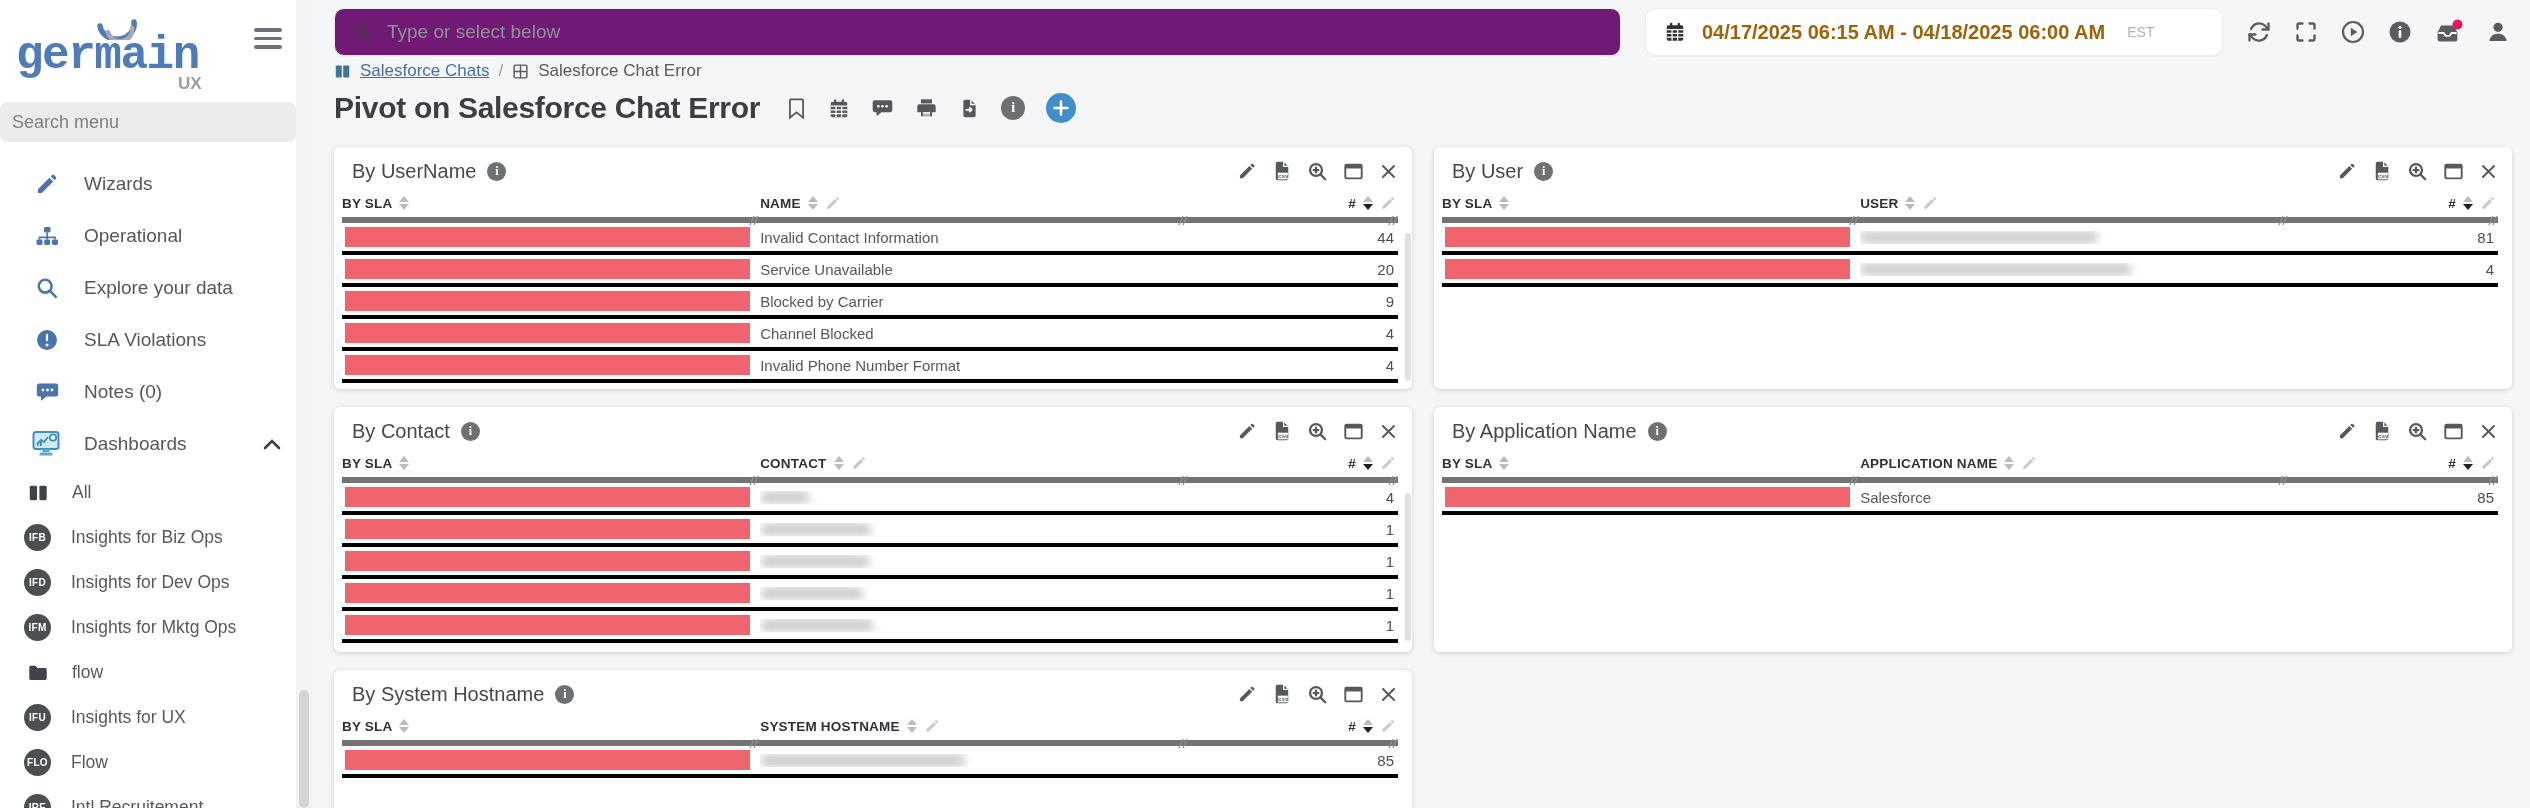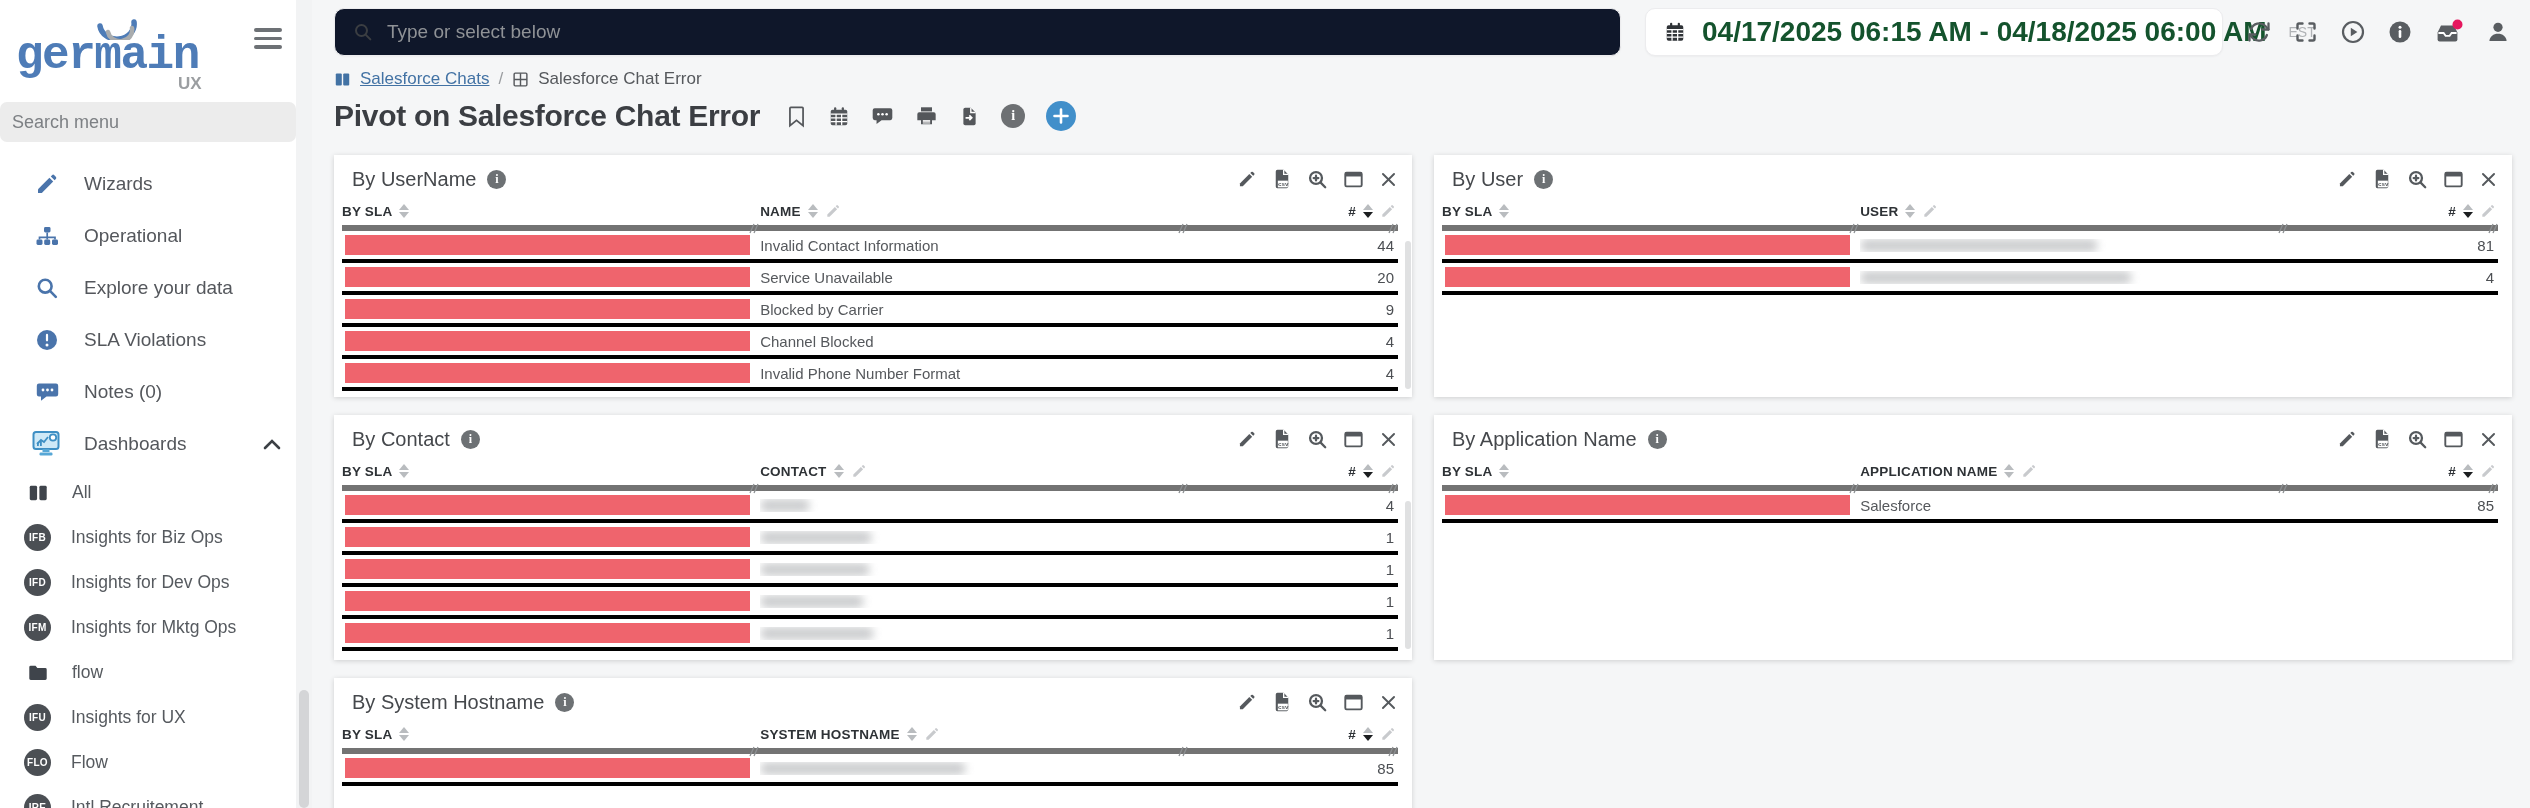--- a/index.html
+++ b/index.html
@@ -31,46 +31,46 @@
   .sub-item .slabel{ font-size:17.5px; color:#565a5f; }
 
   
   .scrollstrip{ width:16px; flex:none; background:#f2f3f4; position:relative; }
   .scrollstrip .thumb{ position:absolute; bottom:0; left:3px; width:10px; height:118px; background:#d4d5d7; border-radius:5px; }
 
   
   main{ flex:1; background:#f5f6f7; padding:0 18px 0 22px; display:flex; flex-direction:column; min-width:0; }
 
   .topbar{ display:flex; align-items:center; gap:24px; padding-top:8px; height:64px; }
-  .search-box{ flex:1; height:48px; background:#0f172a; border:1px solid #ececee; border-radius:10px; box-shadow:0 1px 2px rgba(0,0,0,.04); display:flex; align-items:center; gap:14px; padding:0 18px; }
+  .search-box{ flex:1; height:48px; background:#701a75; border:1px solid #ececee; border-radius:10px; box-shadow:0 1px 2px rgba(0,0,0,.04); display:flex; align-items:center; gap:14px; padding:0 18px; }
   .search-box .ph{ font-size:19px; color:#8f9296; }
   .date-box{ width:578px; flex:none; height:48px; background:#fff; border:1px solid #ececee; border-radius:10px; box-shadow:0 1px 2px rgba(0,0,0,.04); display:flex; align-items:center; gap:16px; padding:0 18px; }
-  .date-box .dtext{ font-size:28px; font-weight:600; color:#14532d; white-space:nowrap; }
+  .date-box .dtext{ font-size:20px; font-weight:600; color:#a16207; white-space:nowrap; }
   .date-box .tz{ font-size:14px; color:#b0b3b6; margin-left:6px; }
   .tb-icons{ display:flex; align-items:center; gap:23px; color:#595d61; padding-right:2px; }
   .tb-icons .tbi{ position:relative; display:flex; cursor:pointer; }
 
-  .breadcrumb{ display:flex; align-items:center; gap:9px; margin-top:13px; font-size:17px; }
+  .breadcrumb{ display:flex; align-items:center; gap:9px; margin-top:5px; font-size:17px; }
   .breadcrumb .bc-link{ color:var(--link); text-decoration:underline; cursor:pointer; }
   .breadcrumb .sep{ color:#9a9da0; }
   .breadcrumb .bc-cur{ color:#55585c; }
   .bc-ic{ display:flex; }
 
   .title-row{ display:flex; align-items:center; margin-top:10px; height:46px; }
   .page-title{ font-size:30px; font-weight:600; color:#3b3e43; letter-spacing:-.3px; }
   .title-actions{ display:flex; align-items:center; gap:21px; margin-left:26px; color:#54575b; }
   .title-actions .ta{ display:flex; cursor:pointer; }
   .info-circle{ width:24px; height:24px; border-radius:50%; background:#6d7073; color:#fff; display:flex; align-items:center; justify-content:center; font-size:14px; font-weight:700; font-family:"Liberation Serif", serif; }
   .add-btn{ width:30px; height:30px; border-radius:50%; background:var(--accent); display:flex; align-items:center; justify-content:center; cursor:pointer; }
 
   
   .cols{ display:flex; gap:22px; margin-top:22px; align-items:flex-start; }
   .col{ flex:1; min-width:0; display:flex; flex-direction:column; }
   .col > .panel{ margin-bottom:18px; }
-  .panel{ background:#fff; border-radius:0; box-shadow:0 1px 5px rgba(0,0,0,.16); overflow:hidden; }
+  .panel{ background:#fff; border-radius:6px; box-shadow:0 1px 5px rgba(0,0,0,.16); overflow:hidden; }
   .panel[data-panel="by-username"], .panel[data-panel="by-user"]{ height:242px; }
   .panel[data-panel="by-contact"], .panel[data-panel="by-application-name"]{ height:245px; }
   .panel[data-panel="by-system-hostname"]{ height:240px; }
 
   .p-head{ display:flex; align-items:center; height:42px; padding:6px 14px 0 18px; }
   .p-title{ font-size:20px; color:#45484c; }
   .p-info{ width:19px; height:19px; border-radius:50%; background:#6d7174; color:#fff; font-size:12px; font-weight:700; font-family:"Liberation Serif", serif; display:flex; align-items:center; justify-content:center; margin-left:11px; }
   .p-tools{ margin-left:auto; display:flex; align-items:center; gap:15px; color:#55595d; }
   .p-tools .pt{ display:flex; cursor:pointer; }
 

